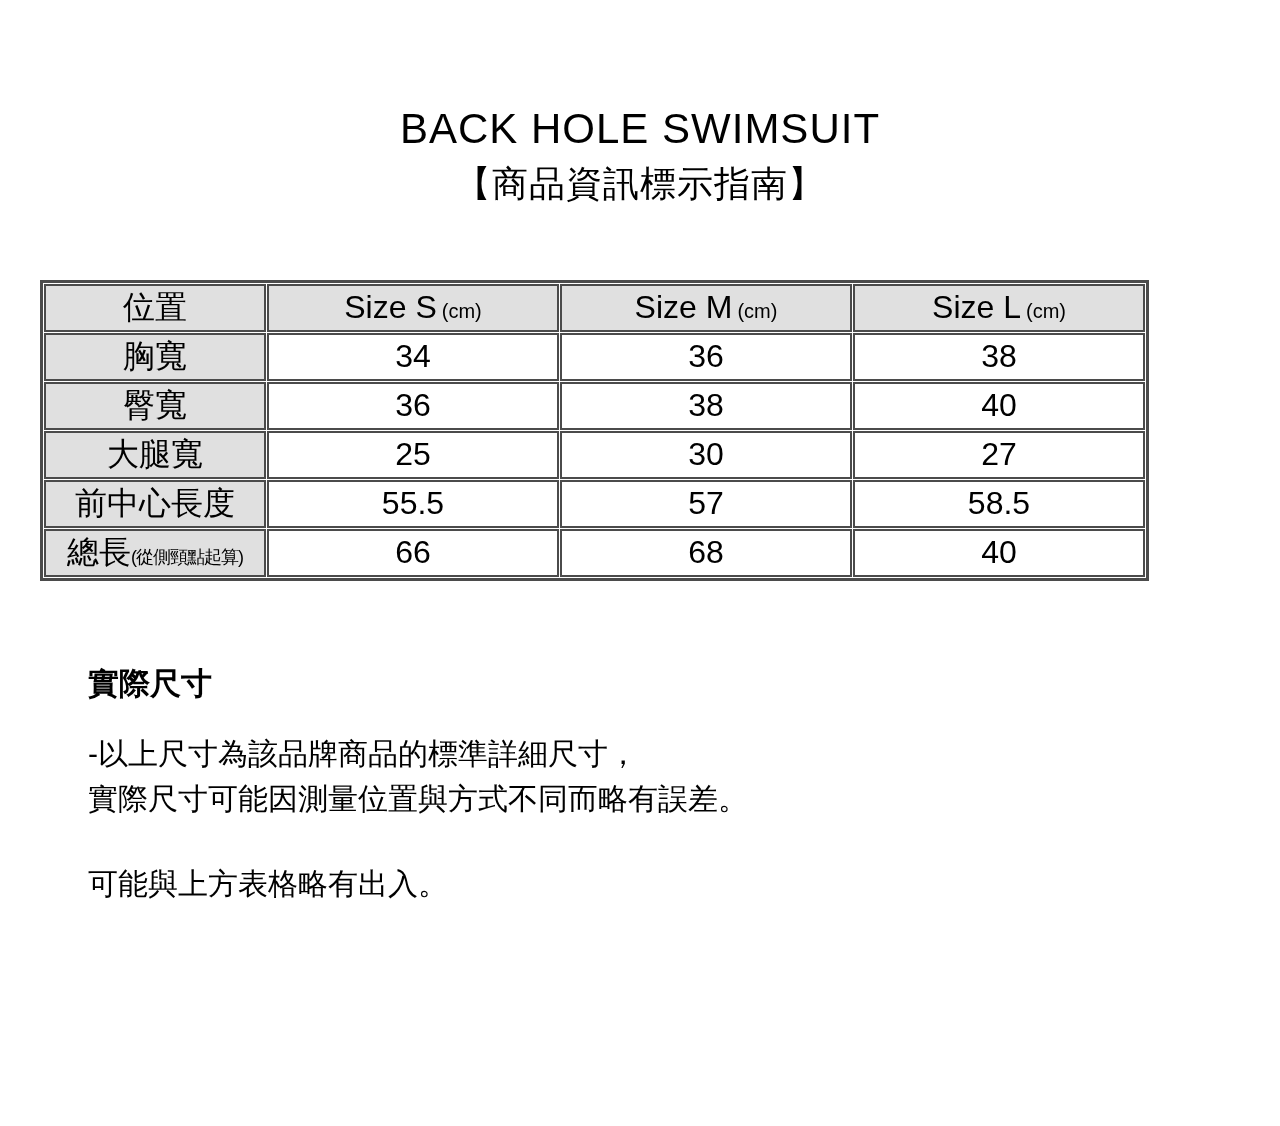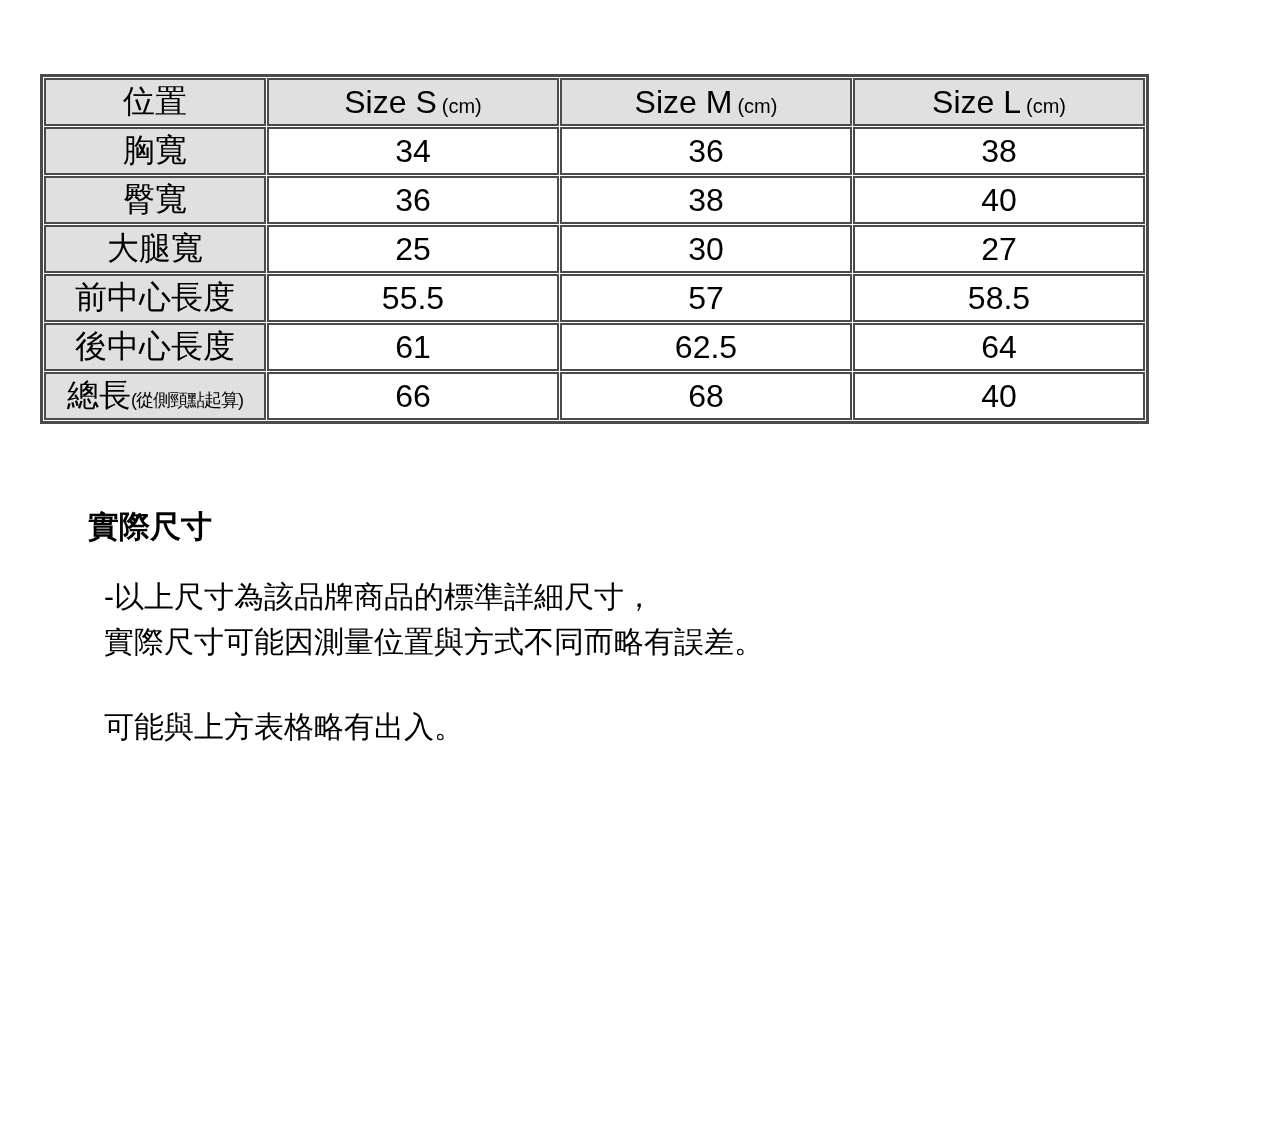--- a/index.html
+++ b/index.html
@@ -67,32 +67,36 @@
     margin: 82px 0 0 88px;
   }
   .notes-heading {
     font-size: 31px;
     font-weight: bold;
     margin: 0;
   }
   .note-paragraph {
     font-size: 30px;
     line-height: 45px;
-    margin: 26px 0 0 16px;
+    margin: 26px 0 0 0;
   }
   .note-paragraph + .note-paragraph {
     margin-top: 40px;
   }
   .note-line { display: block; }
 </style>
 </head>
 <body>
 
 <div class="page">
 
+  <header class="titles">
+    <h1 class="title">BACK HOLE SWIMSUIT</h1>
+    <h2 class="subtitle">【商品資訊標示指南】</h2>
+  </header>
 
   <table class="size-table">
     <colgroup>
       <col style="width:222px">
       <col style="width:292px">
       <col style="width:292px">
       <col style="width:292px">
     </colgroup>
     <thead>
       <tr>
@@ -121,26 +125,20 @@
         <td class="data-cell">30</td>
         <td class="data-cell">27</td>
       </tr>
       <tr>
         <th class="label-cell"><span>前中心長度</span></th>
         <td class="data-cell">55.5</td>
         <td class="data-cell">57</td>
         <td class="data-cell">58.5</td>
       </tr>
       <tr>
-        <th class="label-cell"><span>後中心長度</span></th>
-        <td class="data-cell">61</td>
-        <td class="data-cell">62.5</td>
-        <td class="data-cell">64</td>
-      </tr>
-      <tr>
         <th class="label-cell"><span>總長</span><span class="sub-label">(從側頸點起算)</span></th>
         <td class="data-cell">66</td>
         <td class="data-cell">68</td>
         <td class="data-cell">40</td>
       </tr>
     </tbody>
   </table>
 
   <section class="notes">
     <h3 class="notes-heading">實際尺寸</h3>

